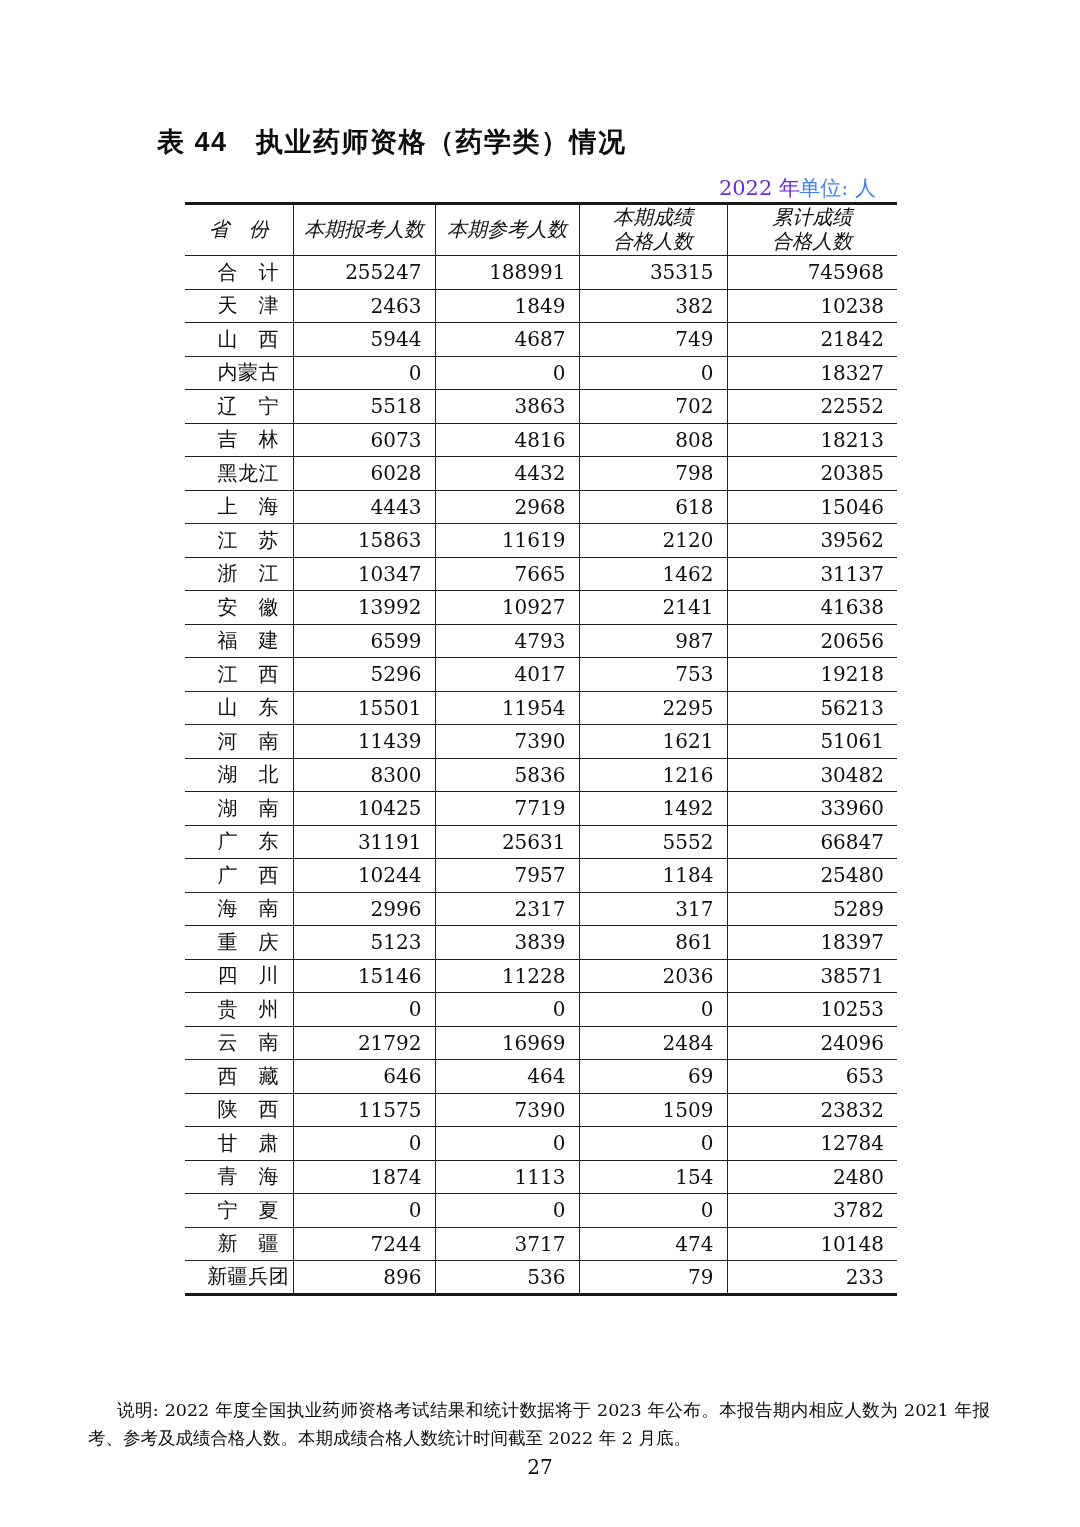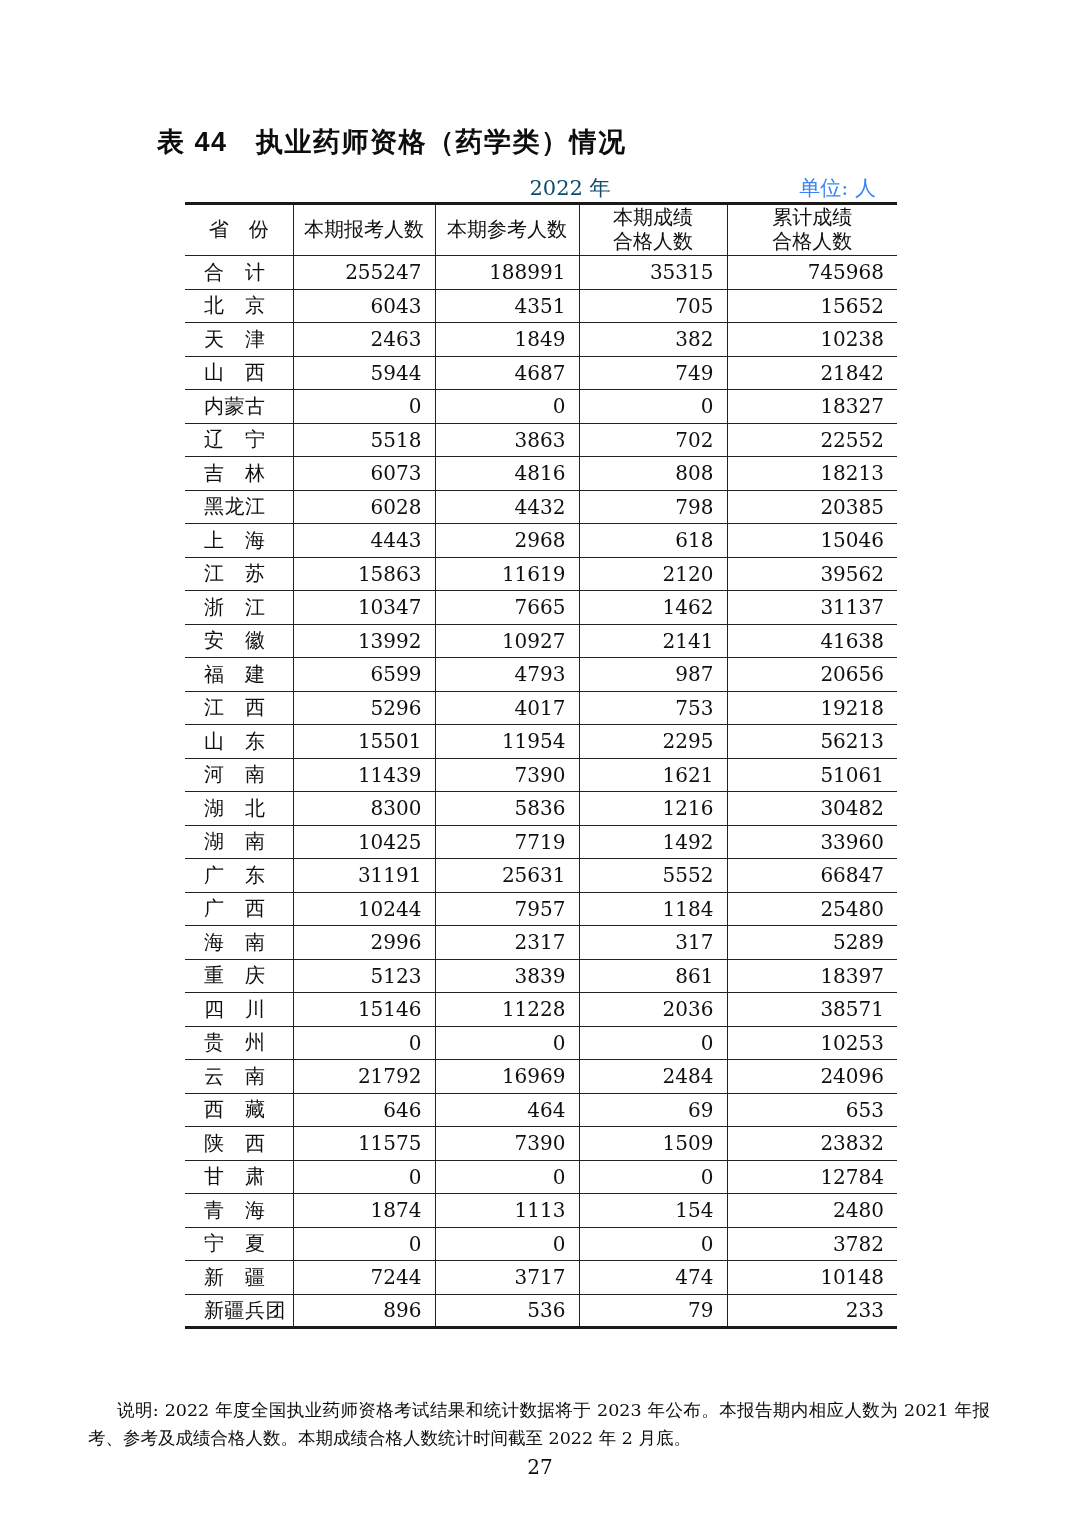--- a/index.html
+++ b/index.html
@@ -22,23 +22,23 @@
     font-weight: 700;
     font-size: 27px;
     letter-spacing: 1.5px;
     color: #0d0d0d;
     white-space: pre;
     margin-left: 43px;
   }
   .year-label {
     position: absolute;
     left: 340px; top: 174px; width: 460px;
-    text-align: center;
+    text-align: right;
     font-size: 21px;
-    color: #0c4a6e;
+    color: #6d28d9;
   }
   .unit-label {
     position: absolute;
     right: 204px; top: 174px;
     font-size: 21px;
     color: #3b82f6;
     white-space: pre;
   }
   table.stat-table {
     position: absolute;
@@ -56,24 +56,25 @@
     font-weight: normal;
   }
   .stat-table th + th, .stat-table td + td {
     border-left: 1.5px solid #222222;
   }
   .stat-table thead th {
     height: 52px;
     white-space: pre-line;
     line-height: 1.18;
     padding: 0 4px;
+    font-style: italic;
   }
   .stat-table tbody td { height: 33.5px; }
   .stat-table td.prov {
-    text-align: left;
+    text-align: center;
     padding-left: 19px;
     letter-spacing: 0.5px;
   }
   .stat-table td.num {
     text-align: right;
     padding-right: 13px;
   }
   .note {
     position: absolute;
     left: 88px; top: 1366px; width: 902px;
@@ -125,27 +126,20 @@
     </thead>
     <tbody>
         <tr>
           <td class="prov">合　计</td>
           <td class="num">255247</td>
           <td class="num">188991</td>
           <td class="num">35315</td>
           <td class="num">745968</td>
         </tr>
         <tr>
-          <td class="prov">北　京</td>
-          <td class="num">6043</td>
-          <td class="num">4351</td>
-          <td class="num">705</td>
-          <td class="num">15652</td>
-        </tr>
-        <tr>
           <td class="prov">天　津</td>
           <td class="num">2463</td>
           <td class="num">1849</td>
           <td class="num">382</td>
           <td class="num">10238</td>
         </tr>
         <tr>
           <td class="prov">山　西</td>
           <td class="num">5944</td>
           <td class="num">4687</td>

